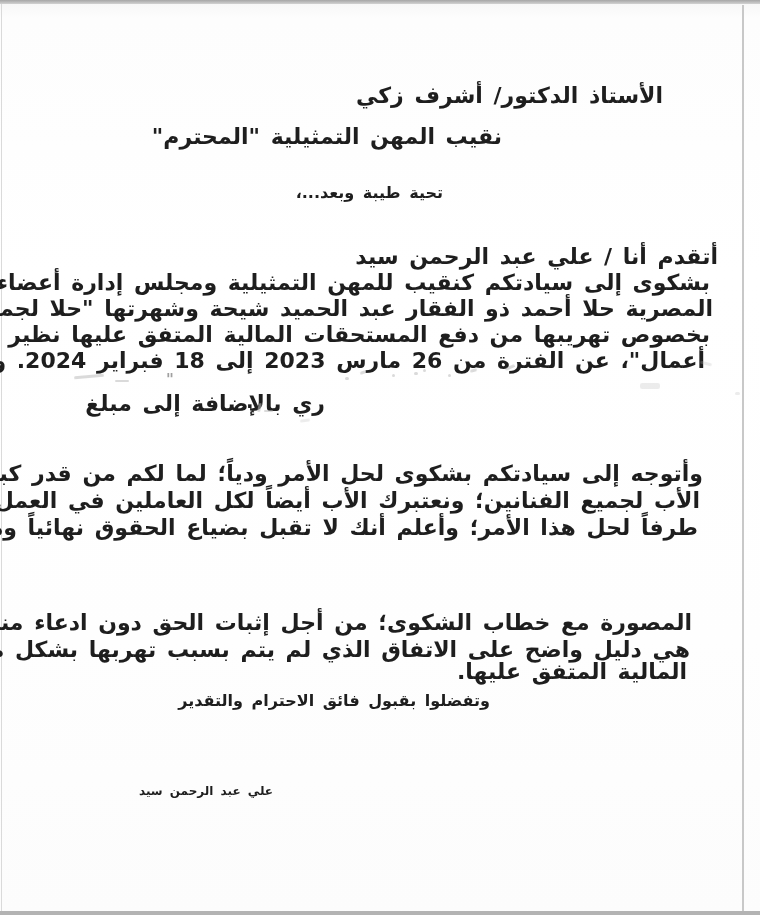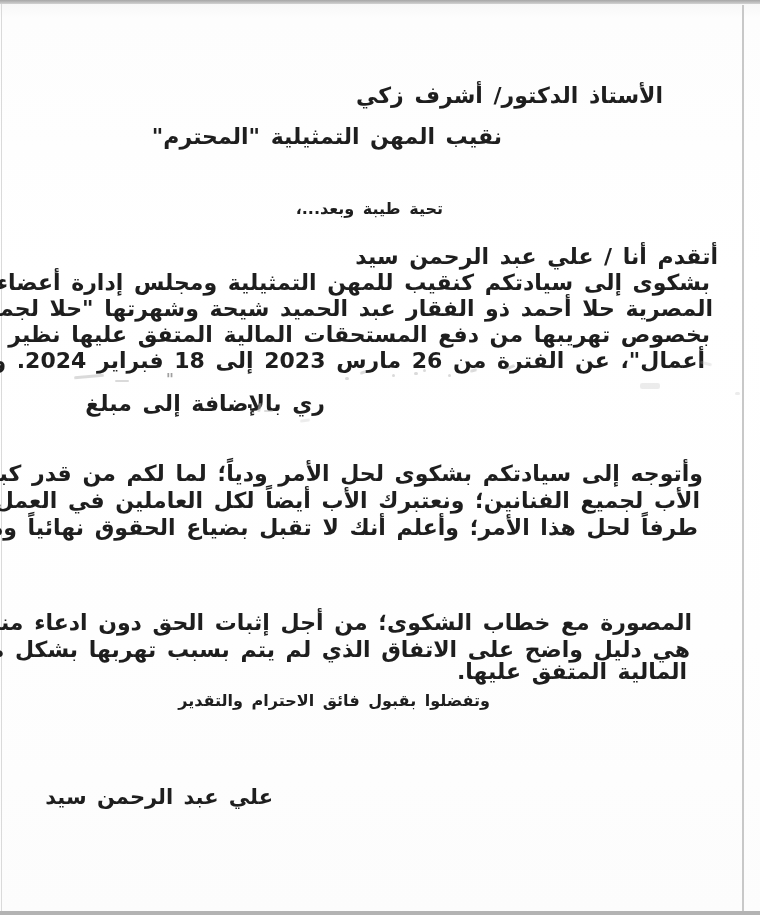--- a/index.html
+++ b/index.html
@@ -20,42 +20,42 @@
   .edge-left{position:absolute;left:1px;top:4px;width:1px;height:907px;background:#dadada;}
 
   .line{
     position:absolute;direction:rtl;white-space:nowrap;
     font-weight:700;color:#1e1e1e;font-size:22px;line-height:1.3;
     word-spacing:3px;
   }
   .hdr{font-size:22px;}
   #h1{top:82px;right:97px;}
   #h2{top:123px;right:258px;}
-  #greet{top:183px;right:317px;font-size:16px;margin-top:16px;}
+  #greet{top:183px;right:317px;font-size:16px;}
 
   #p1l1{top:243px;right:42px;}
   #p1l2{top:269px;right:50px;}
   #p1l3{top:295px;right:47px;}
   #p1l4{top:321px;right:50px;}
   #p1l5{top:347px;right:55px;}
   #p1frag{top:390px;right:435px;}
   #p1quote{top:371px;left:166px;font-size:15px;opacity:.42;}
   #p1dot{top:388px;left:246px;font-size:20px;}
 
   #p2l1{top:460px;right:57px;}
   #p2l2{top:487px;right:60px;}
   #p2l3{top:514px;right:62px;}
 
   #p3l1{top:582px;right:67px;}
   #p3l2{top:609px;right:68px;}
   #p3l3{top:636px;right:70px;}
   #p3l4{top:658px;right:73px;}
 
   #closing{top:691px;right:270px;font-size:16px;}
-  #sig{top:784px;right:487px;font-size:21px;}
+  #sig{top:784px;right:487px;font-size:12px;}
 
   
   .sm{position:absolute;background:#bdbdbd;opacity:.55;border-radius:2px;filter:blur(.6px);}
   .sm.light{opacity:.28;}
   #sm1{left:74px;top:375px;width:30px;height:3px;transform:rotate(-5deg);}
   #sm2{left:115px;top:380px;width:14px;height:2px;}
   #sm3{left:345px;top:377px;width:4px;height:3px;}
   #sm4{left:360px;top:371px;width:6px;height:3px;transform:rotate(-20deg);}
   #sm5{left:392px;top:374px;width:3px;height:3px;}
   #sm6{left:414px;top:372px;width:4px;height:3px;}

